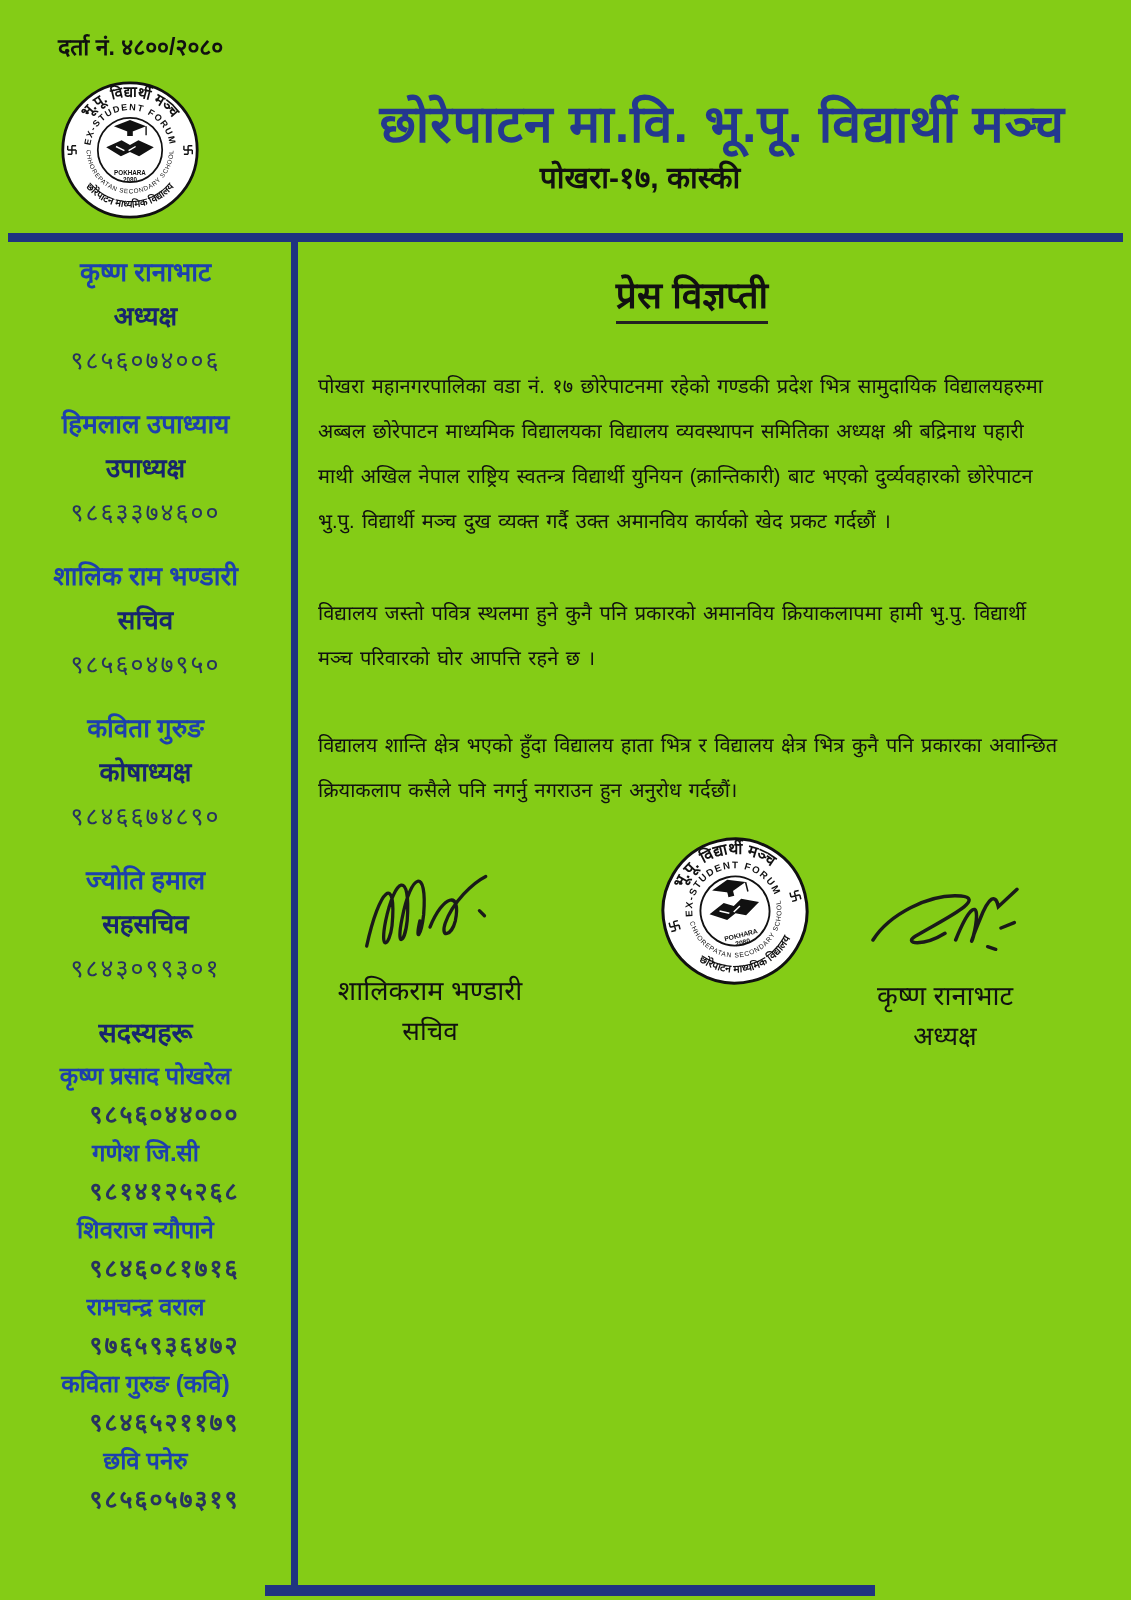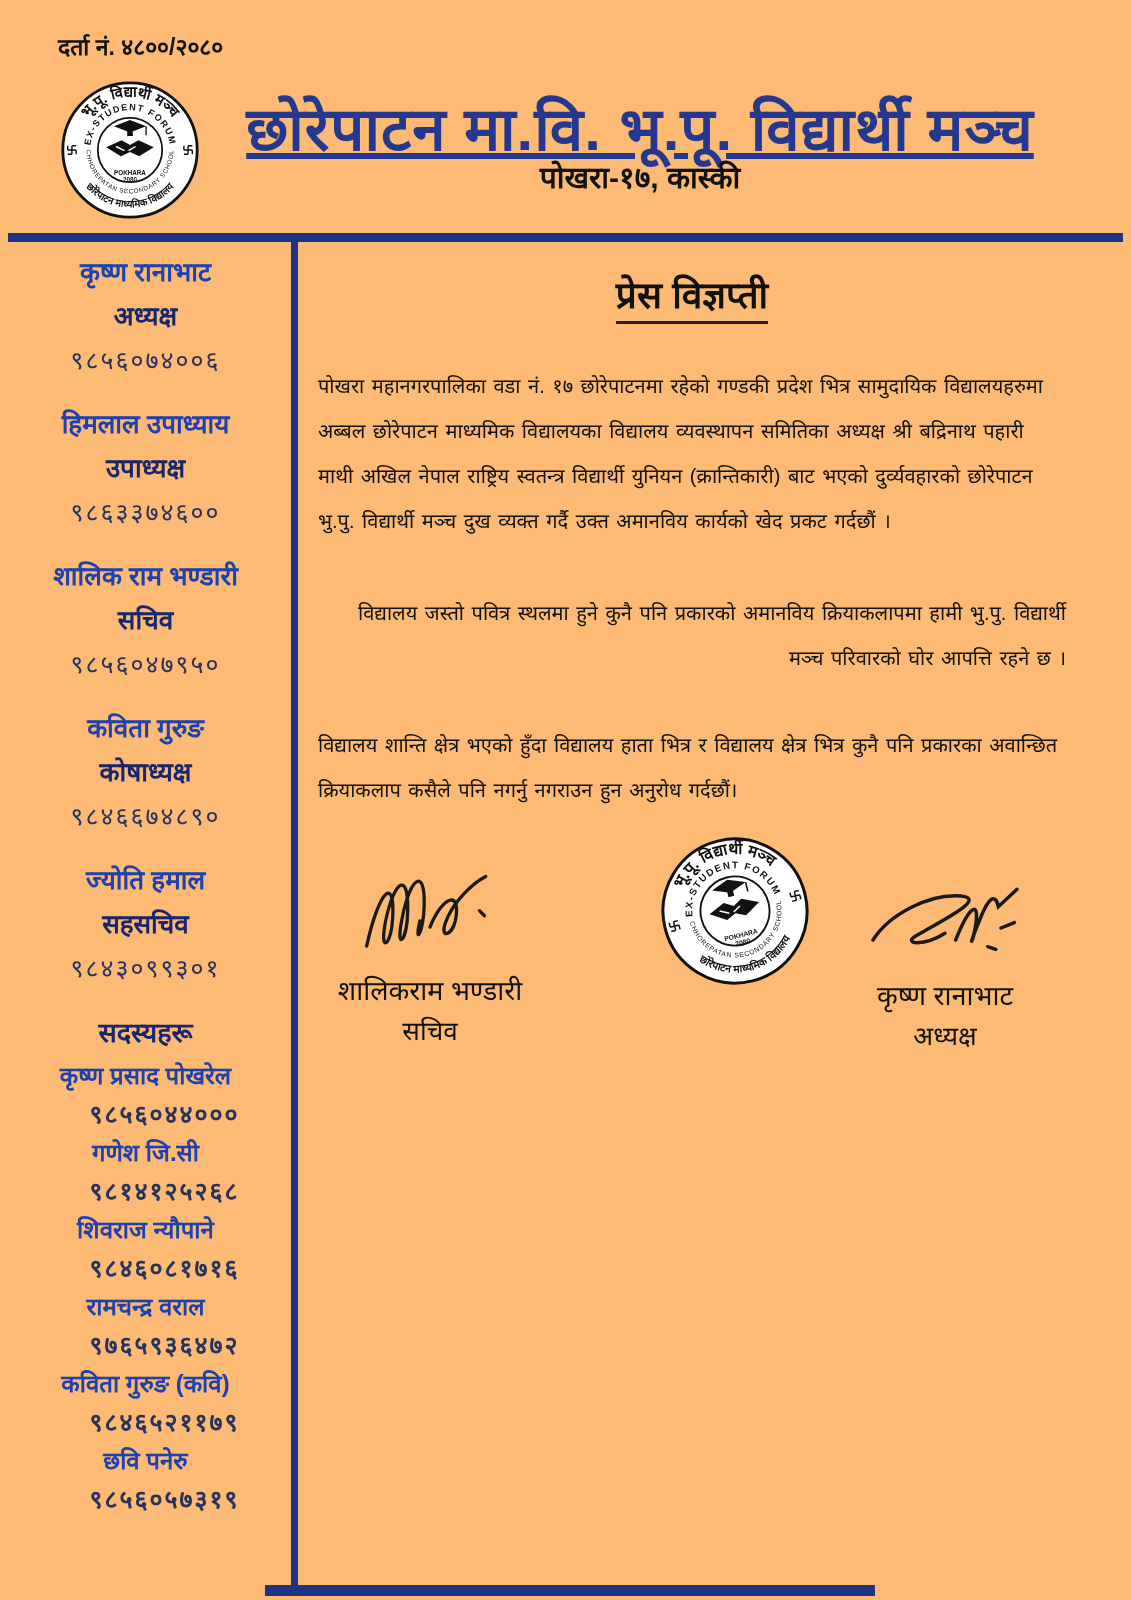--- a/index.html
+++ b/index.html
@@ -1,35 +1,35 @@
 <!DOCTYPE html>
 <html><head>
 <meta charset="utf-8">
 <style>
   html,body{margin:0;padding:0;background:#e8e8e8;}
   .page{
     position:relative;
     width:1131px;height:1600px;
     margin:0 auto;
-    background:#fdba74;
+    background:#84cc16;
     font-family:"Liberation Sans", sans-serif;
     color:#111;
     overflow:hidden;
   }
   
   .regno{
     position:absolute;top:30px;left:58px;
     font-size:23px;font-weight:bold;color:#111;
   }
   .logo-wrap{position:absolute;top:80px;left:60px;width:140px;height:140px;}
   .org-title{
     position:absolute;top:86px;left:215px;width:850px;
-    text-align:center;
-    font-size:60px;font-weight:bold;color:#24388f;
-    letter-spacing:1px;white-space:nowrap;text-decoration:underline;
+    text-align:right;
+    font-size:52px;font-weight:bold;color:#24388f;
+    letter-spacing:1px;white-space:nowrap;
   }
   .org-sub{
     position:absolute;top:156px;left:215px;width:850px;
     text-align:center;
     font-size:30px;font-weight:bold;color:#111;
   }
   .hr-line{position:absolute;top:233px;left:8px;width:1115px;height:9px;background:#1f3480;}
   .v-line{position:absolute;top:242px;left:291px;width:7px;height:1351px;background:#1f3480;}
   .footer-bar{position:absolute;top:1585px;left:265px;width:610px;height:11px;background:#1f3480;}
 
@@ -52,21 +52,21 @@
   .pr-heading{
     display:inline-block;
     font-size:37px;font-weight:bold;color:#111;
     border-bottom:3px solid #222;padding-bottom:2px;
   }
   .para{
     font-size:20px;line-height:45px;color:#111;
     margin:0;text-align:left;word-spacing:2px;
   }
   .para.p1{margin-top:40px;}
-  .para.p2{margin-top:47px;text-align:right;}
+  .para.p2{margin-top:47px;}
   .para.p3{margin-top:42px;}
 
   
   .sig-block{position:absolute;text-align:center;}
   .sig-left{top:860px;left:320px;width:220px;}
   .sig-right{top:880px;left:845px;width:200px;}
   .sig-svg{display:block;margin:0 auto;}
   .sig-name{font-size:27px;color:#111;line-height:40px;margin-top:16px;white-space:nowrap;}
   .sig-title{font-size:26px;color:#111;line-height:40px;}
   .stamp-wrap{position:absolute;top:836px;left:660px;width:150px;height:150px;transform:rotate(-14deg);}

